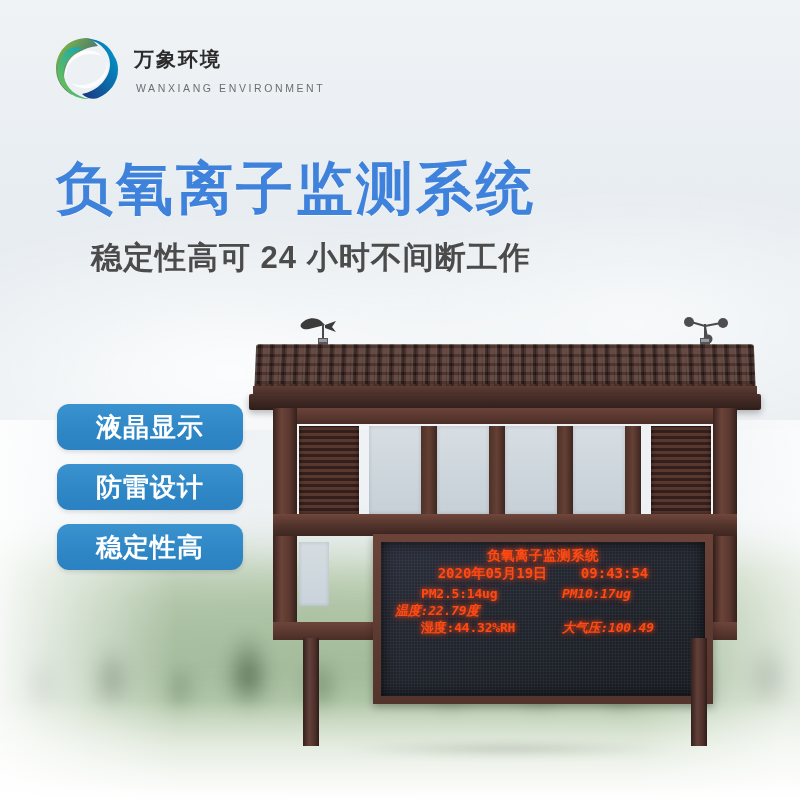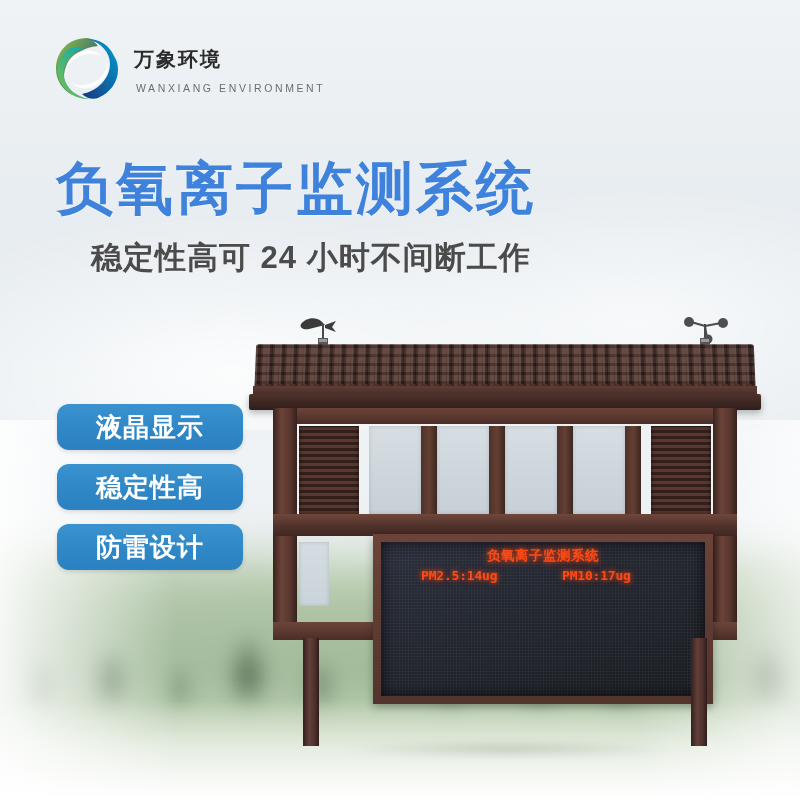--- a/index.html
+++ b/index.html
@@ -234,21 +234,21 @@
   .led-rows{margin-top:3px;}
   .led-row{display:flex;line-height:1.32;}
   .led-cell{
     width:50%;color:#ff4a14;
     font-family:"DejaVu Sans Mono","Liberation Mono",monospace;
     font-size:13px;font-weight:bold;letter-spacing:-.2px;
     text-shadow:0 0 5px rgba(255,70,20,.85),0 0 9px rgba(255,60,0,.4);
     white-space:nowrap;
     padding-left:32px;
   }
-  .led-cell.right{padding-left:6px;}
+  .led-cell.right{padding-left:6px;font-style:italic;}
 
   .legs{position:absolute;left:18px;top:326px;width:464px;height:110px;}
   .leg{
     position:absolute;top:0;width:16px;height:108px;
     background:linear-gradient(90deg,#35211d 0%,#63403a 40%,#4d302b 75%,#2e1c19 100%);
   }
   .leg.l{left:30px;}
   .leg.r{left:418px;}
   .leg-shadow{
     position:absolute;left:10px;top:104px;width:450px;height:14px;
@@ -296,22 +296,22 @@
     </div>
     <div class="logo-cn">万象环境</div>
     <div class="logo-en">WANXIANG ENVIRONMENT</div>
   </div>
 
   <div class="headline">负氧离子监测系统</div>
   <div class="subhead">稳定性高可 24 小时不间断工作</div>
 
   <div class="pills">
     <div class="pill">液晶显示</div>
+    <div class="pill">防雷设计</div>
     <div class="pill">稳定性高</div>
-    <div class="pill">防雷设计</div>
   </div>
 
   <div class="station">
 
     <div class="vane">
       <svg viewBox="0 0 44 38" width="44" height="38" aria-hidden="true">
         <path d="M6 12 C10 6 20 4 26 9 L30 13 L22 15 L14 17 C9 18 4 16 6 12 Z" fill="#3b3b3b"></path>
         <path d="M30 13 L41 9 L37 15 L41 20 L30 16 Z" fill="#3b3b3b"></path>
         <rect x="27" y="12" width="2" height="16" fill="#4a4a4a"></rect>
         <rect x="23" y="26" width="10" height="10" fill="#55555a"></rect>
@@ -359,26 +359,36 @@
 
       <div class="rail-mid"></div>
       <div class="sidewin l"></div>
       <div class="sidewin r"></div>
       <div class="rail-bot"></div>
     </div>
 
     <div class="screen-box">
       <div class="screen">
         <div class="led-title">负氧离子监测系统</div>
+        <div class="led-date">
+          <span>2020年05月19日</span>
+          <span>&nbsp;&nbsp;</span>
+          <span>09:43:54</span>
+        </div>
         <div class="led-rows">
           <div class="led-row">
             <span class="led-cell">PM2.5:14ug</span>
             <span class="led-cell right">PM10:17ug</span>
           </div>
           <div class="led-row">
+            <span class="led-cell right">温度:22.79度</span>
+          </div>
+          <div class="led-row">
+            <span class="led-cell">湿度:44.32%RH</span>
+            <span class="led-cell right">大气压:100.49</span>
           </div>
         </div>
       </div>
     </div>
 
     <div class="legs">
       <div class="leg l"></div>
       <div class="leg r"></div>
       <div class="leg-shadow"></div>
     </div>

